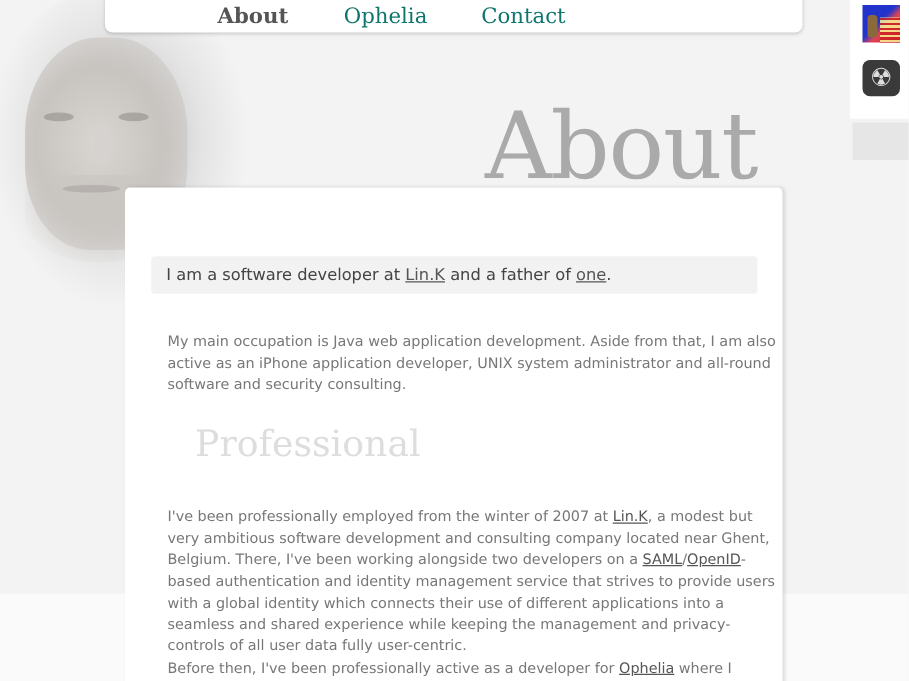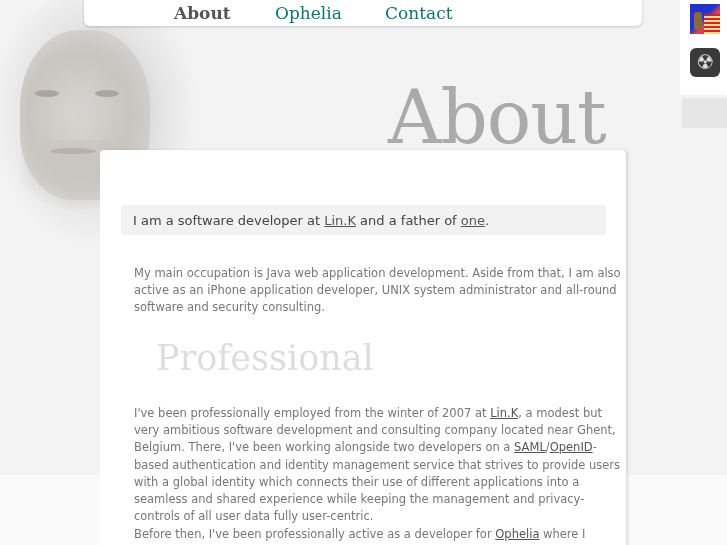--- a/index.html
+++ b/index.html
@@ -58,21 +58,21 @@
   .intro {
     position:absolute; left:121px; top:205px; width:485px; height:30px;
     background:#f2f2f2; border-radius:3px;
   }
   .intro p { margin:0; position:absolute; left:12px; top:8px; font-size:13px; color:#444; }
   a.lnk { color:#555; text-decoration:underline; }
   .para {
     position:absolute; left:121px; width:490px; font-size:11.5px; line-height:17.2px; color:#777; margin:13px;
   }
   .sub-title {
-    position:absolute; left:156px; top:338px; font-family:"DejaVu Serif", serif; font-size:35px; color:#ddd;
+    position:absolute; left:156px; top:338px; font-family:"DejaVu Serif", serif; font-size:29px; color:#ddd;
   }
 </style>
 </head>
 <body>
 
 <div class="bg-bottom"></div>
 
 <div class="portrait">
   <div class="hair"></div>
   <div class="eye" style="left:55px"></div>

